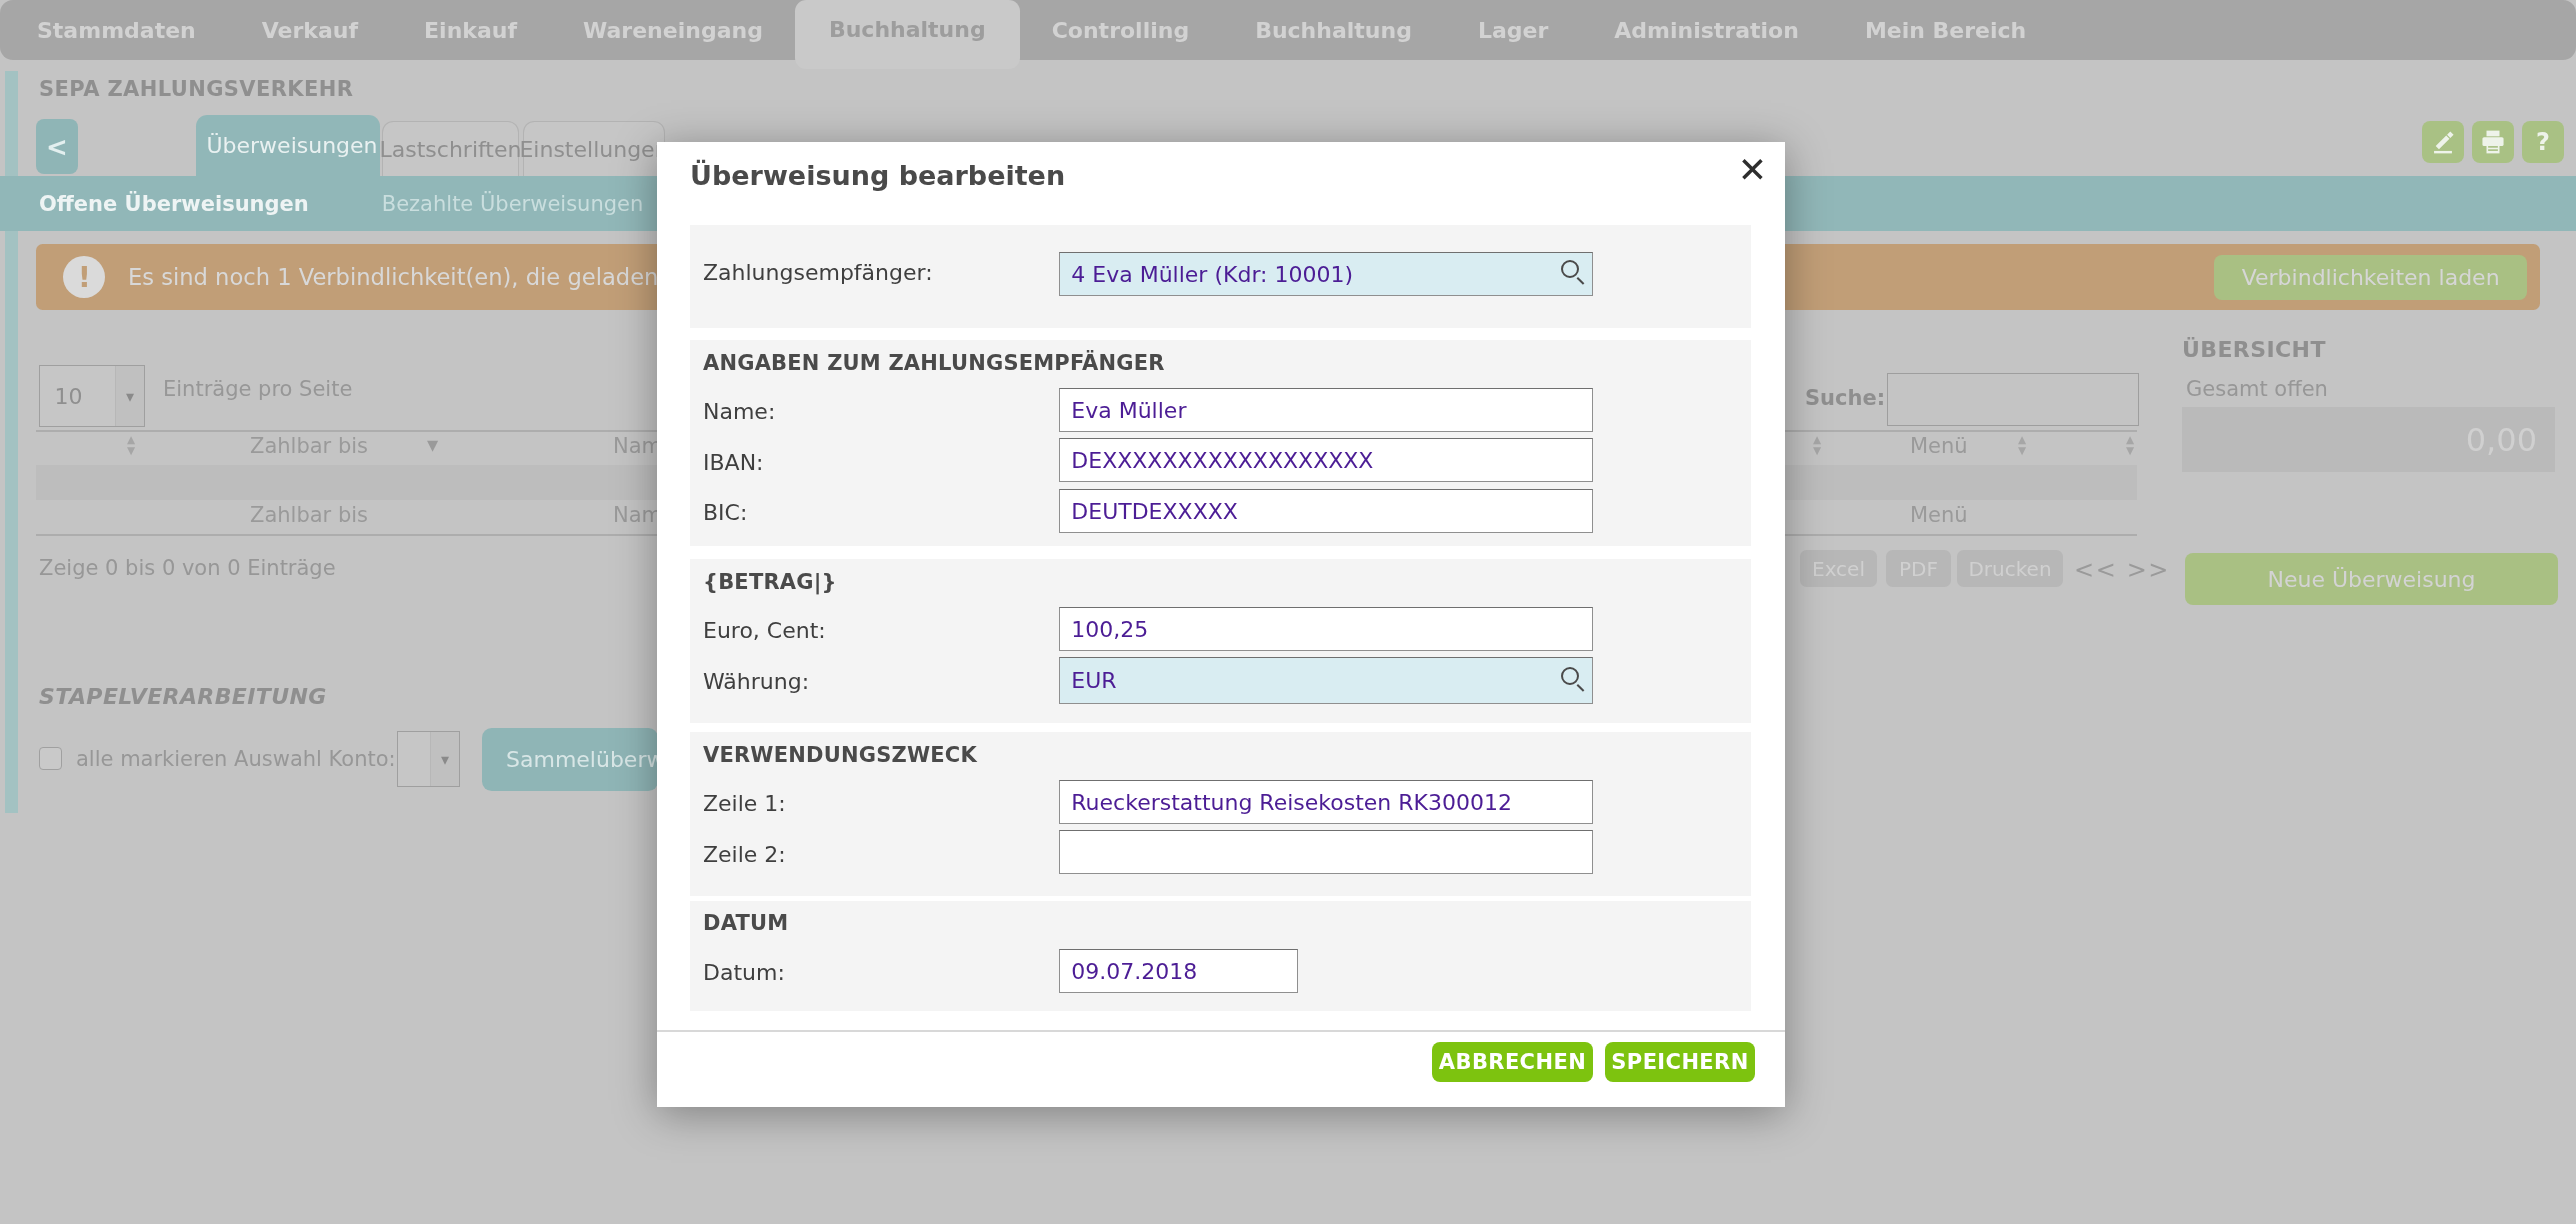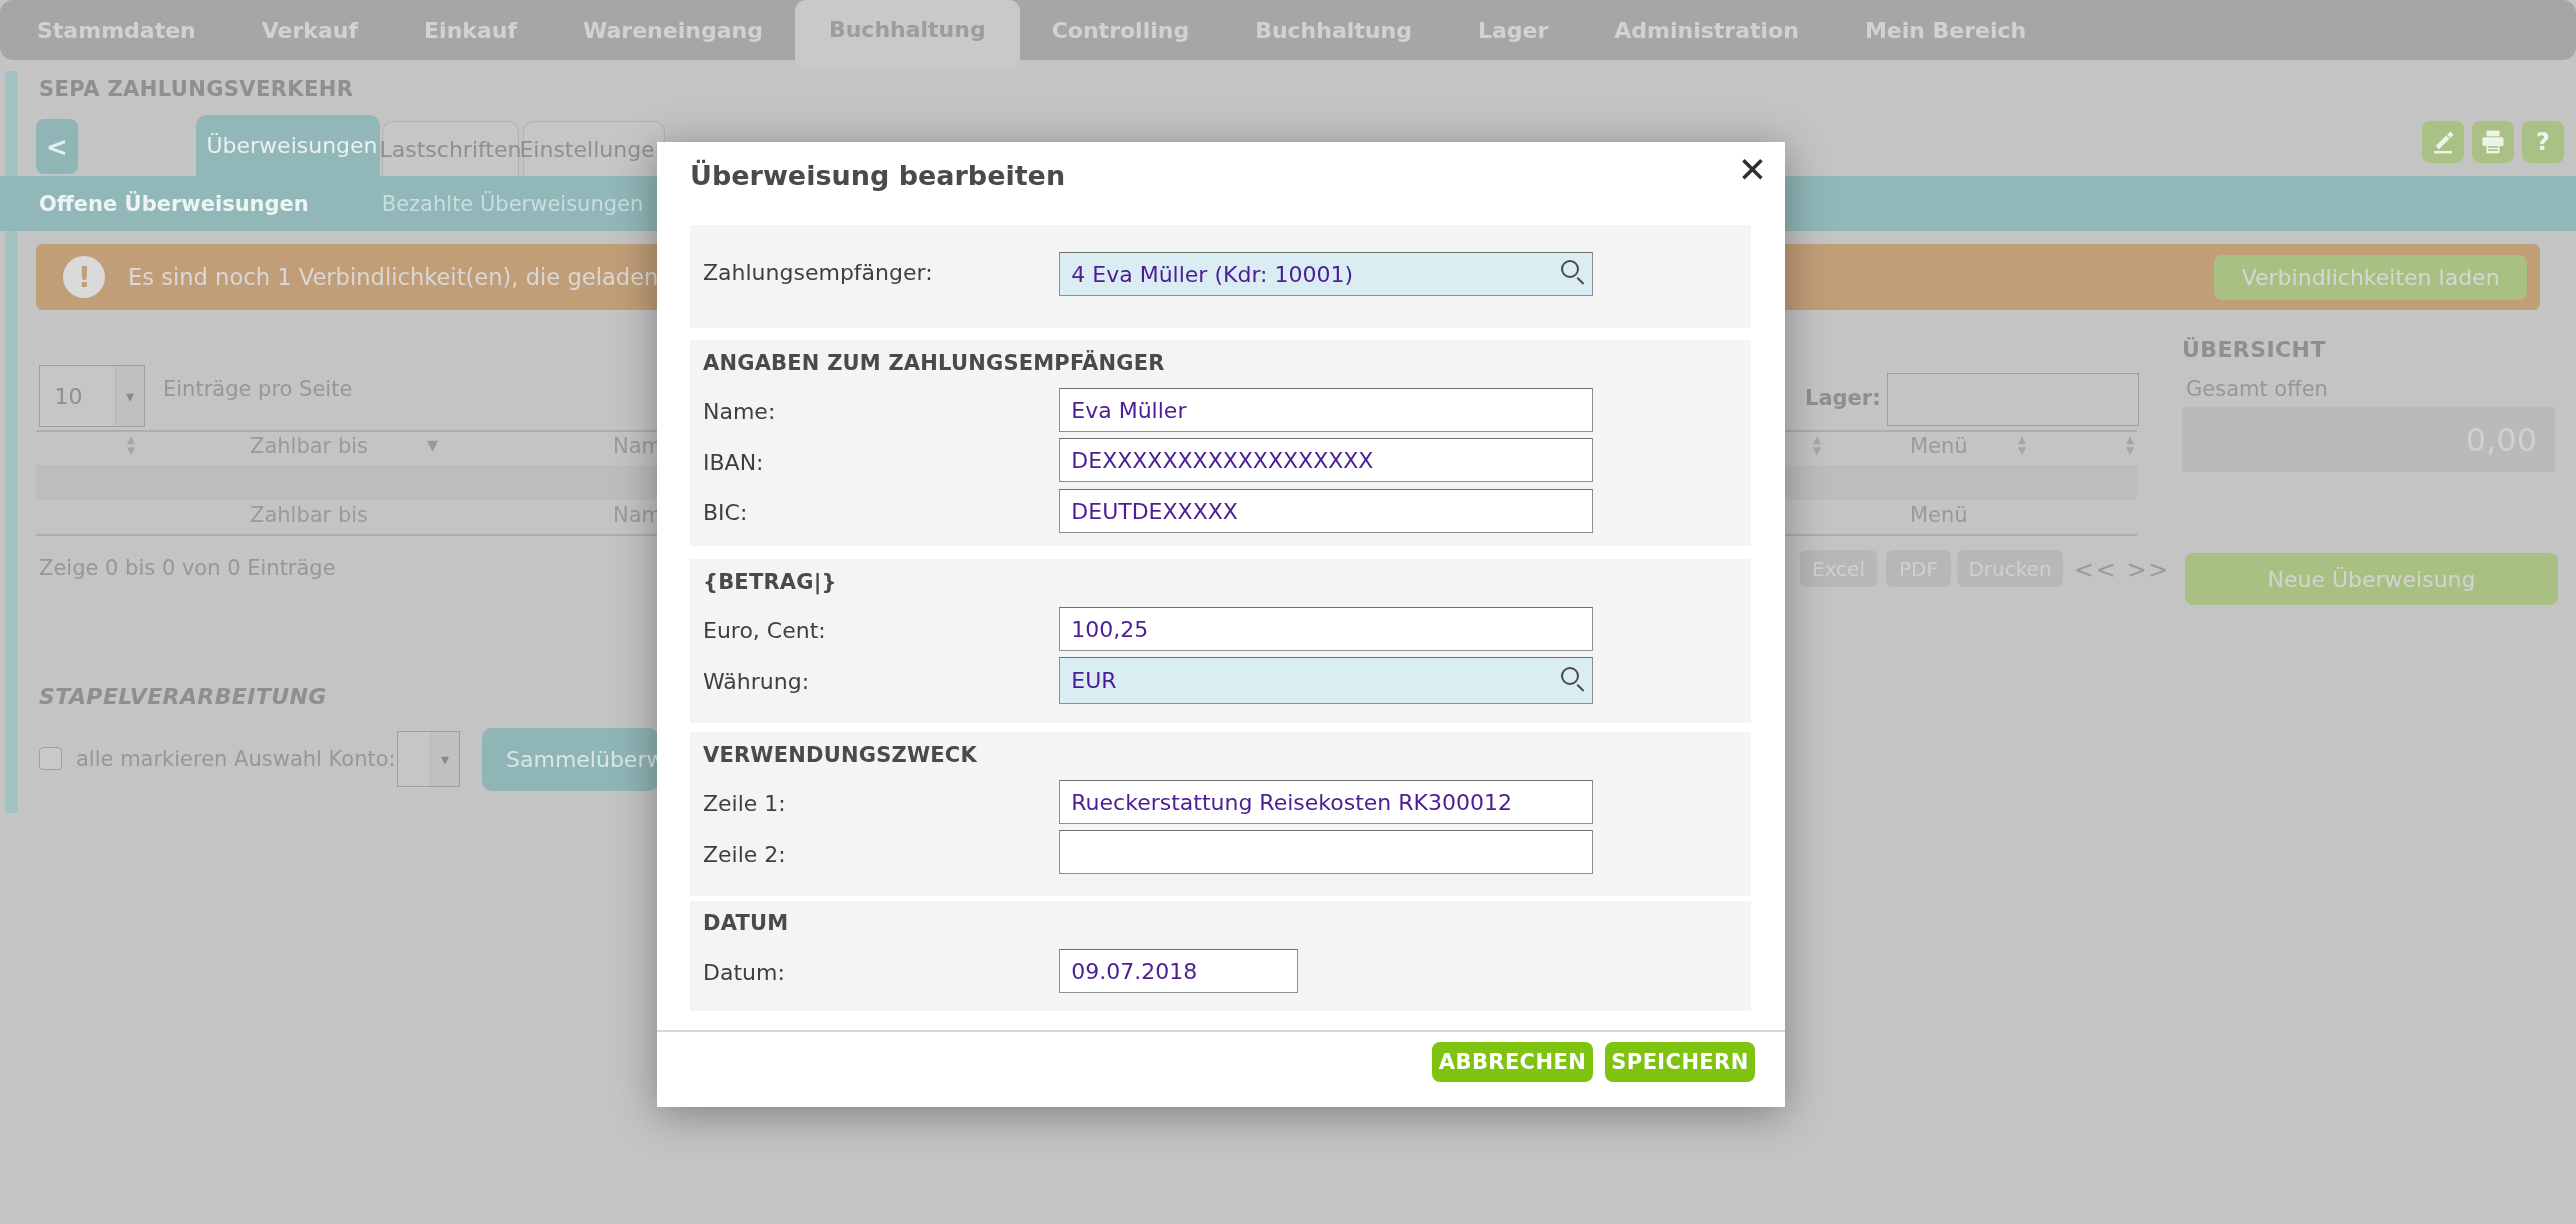--- a/index.html
+++ b/index.html
@@ -111,21 +111,21 @@
   <span class="warn-text">Es sind noch 1 Verbindlichkeit(en), die geladen wer</span>
   <span class="warn-btn">Verbindlichkeiten laden</span>
 </div>
 
 <div class="abs selbox" style="left:39px; top:365px; width:106px; height:62px; padding-left:14.5px;">
   <span>10</span>
   <span class="arr">▾</span>
 </div>
 <div class="abs gray-label" style="left:163px; top:377px;">Einträge pro Seite</div>
 
-<div class="abs gray-label" style="left:1805px; top:386px; font-weight:bold; color:#8f8f8f;">Lager:</div>
+<div class="abs gray-label" style="left:1805px; top:386px; font-weight:bold; color:#8f8f8f;">Suche:</div>
 <input class="abs search-input" style="left: 1887px; top: 373px; width: 252px; height: 53px;" value="">
 
 <div class="abs hline" style="left:36px; top:430px; width:2101px;"></div>
 <div class="abs sorticon" style="left:127px; top:434px;">
     <span>▲</span>
     <span>▼</span>
   </div>
 <div class="abs th" style="left:250px; top:434px;">Zahlbar bis</div>
 <div class="abs th" style="left:427px; top:437px; font-size:14.5px;">▼</div>
 <div class="abs th" style="left:613px; top:434px;">Name/</div>

